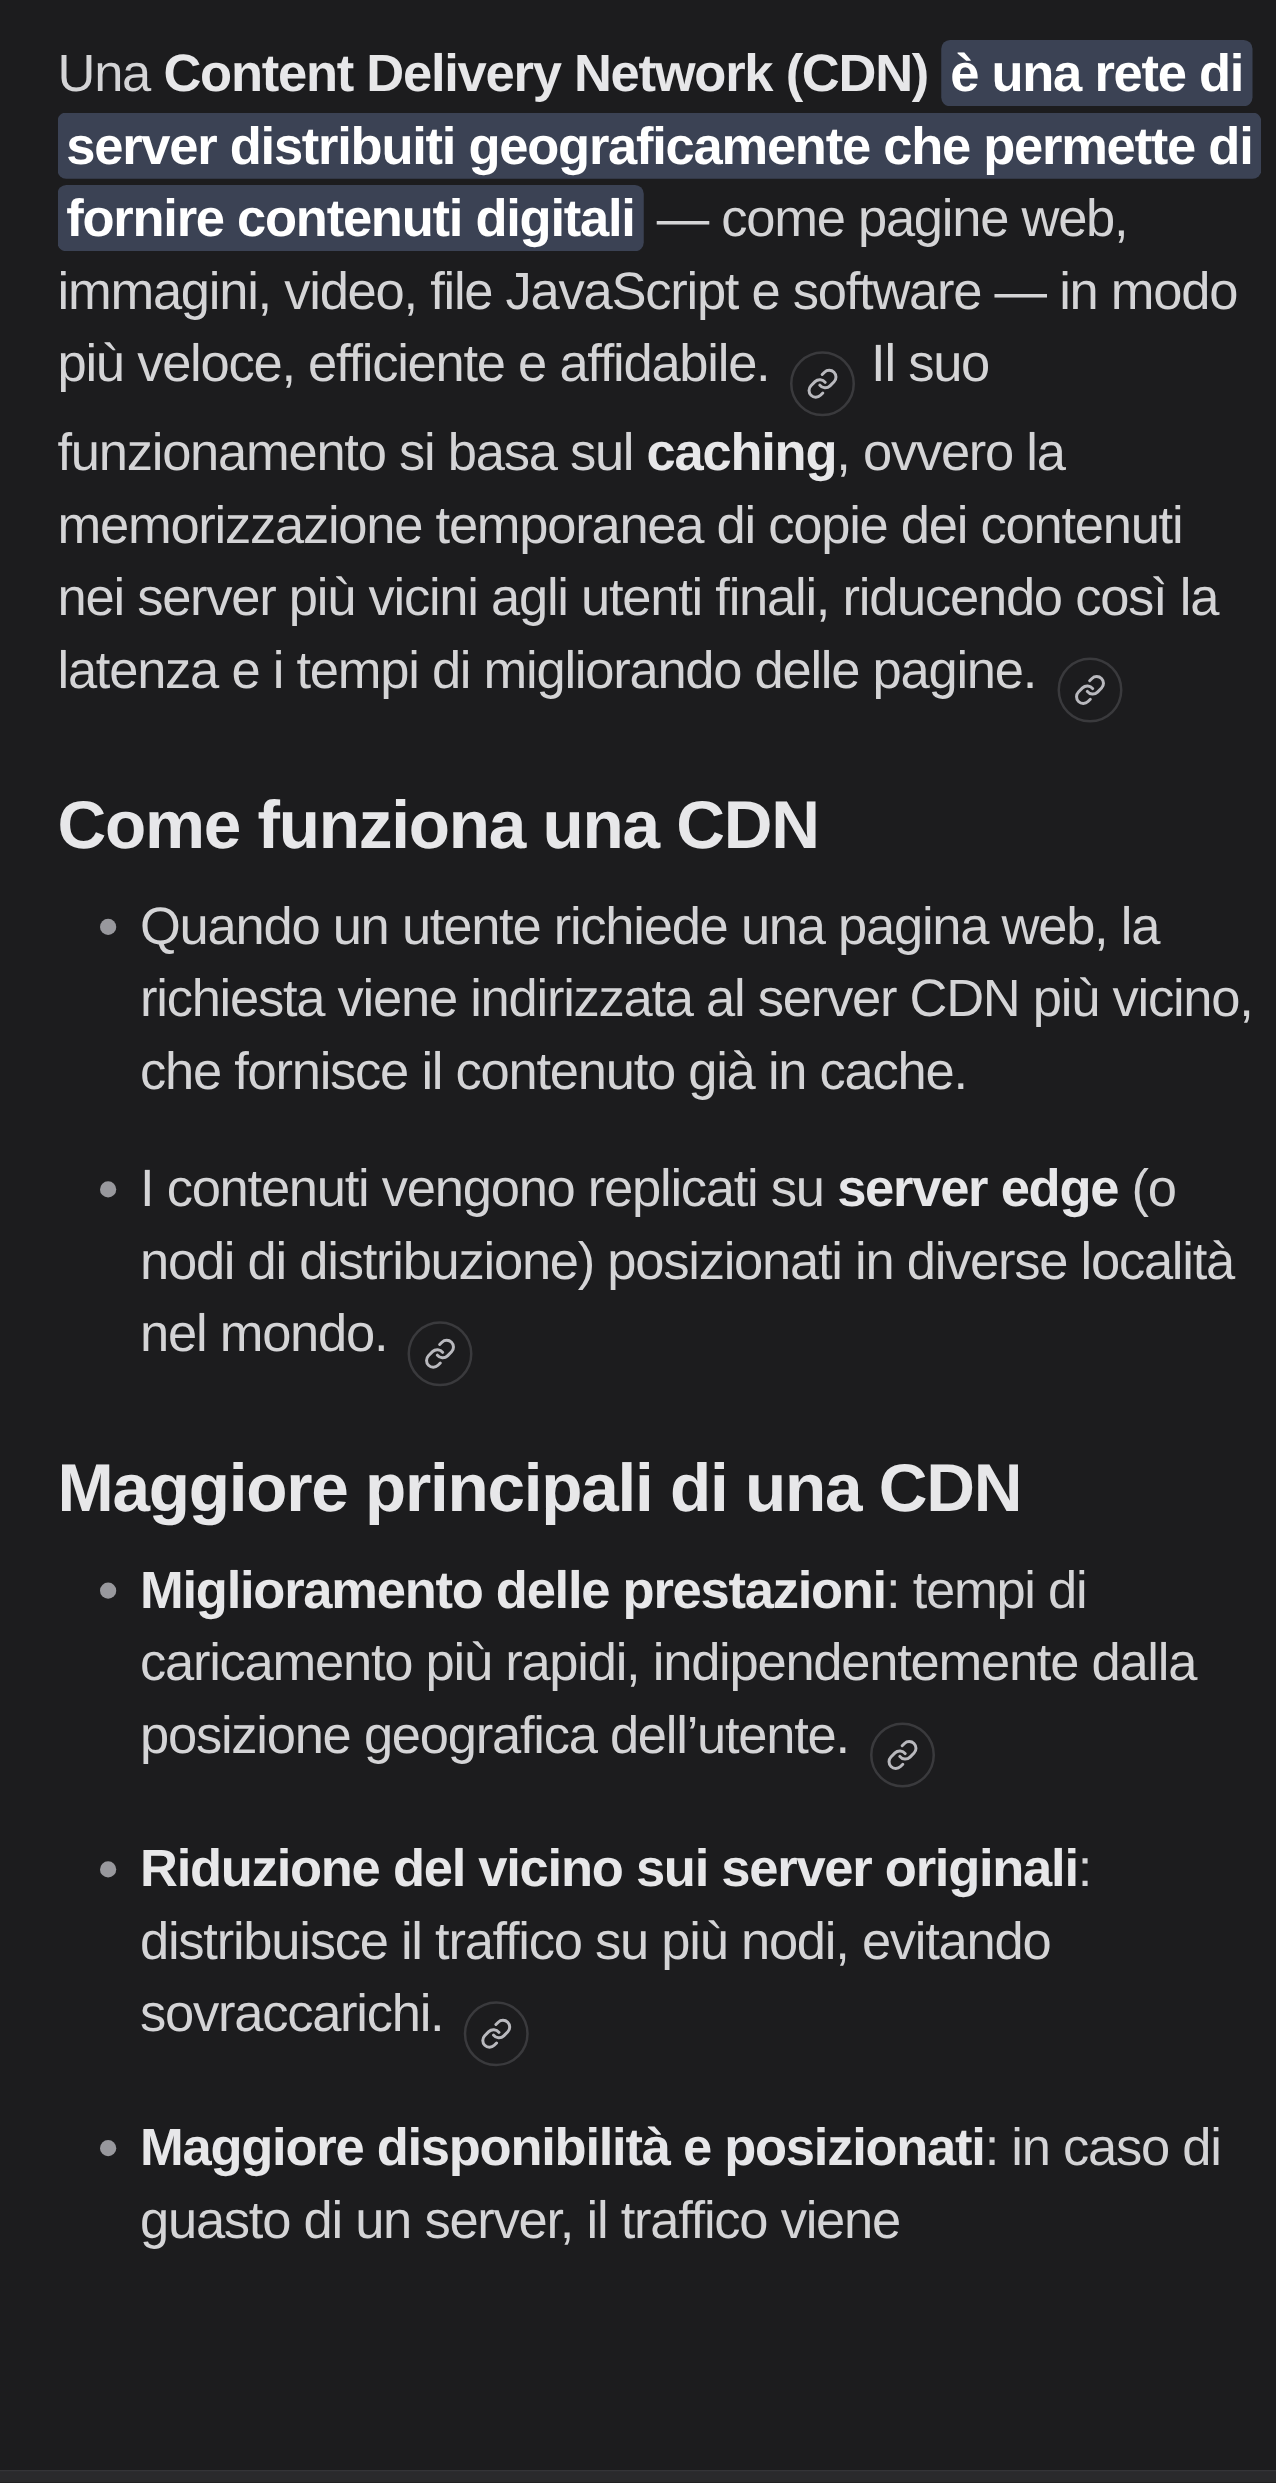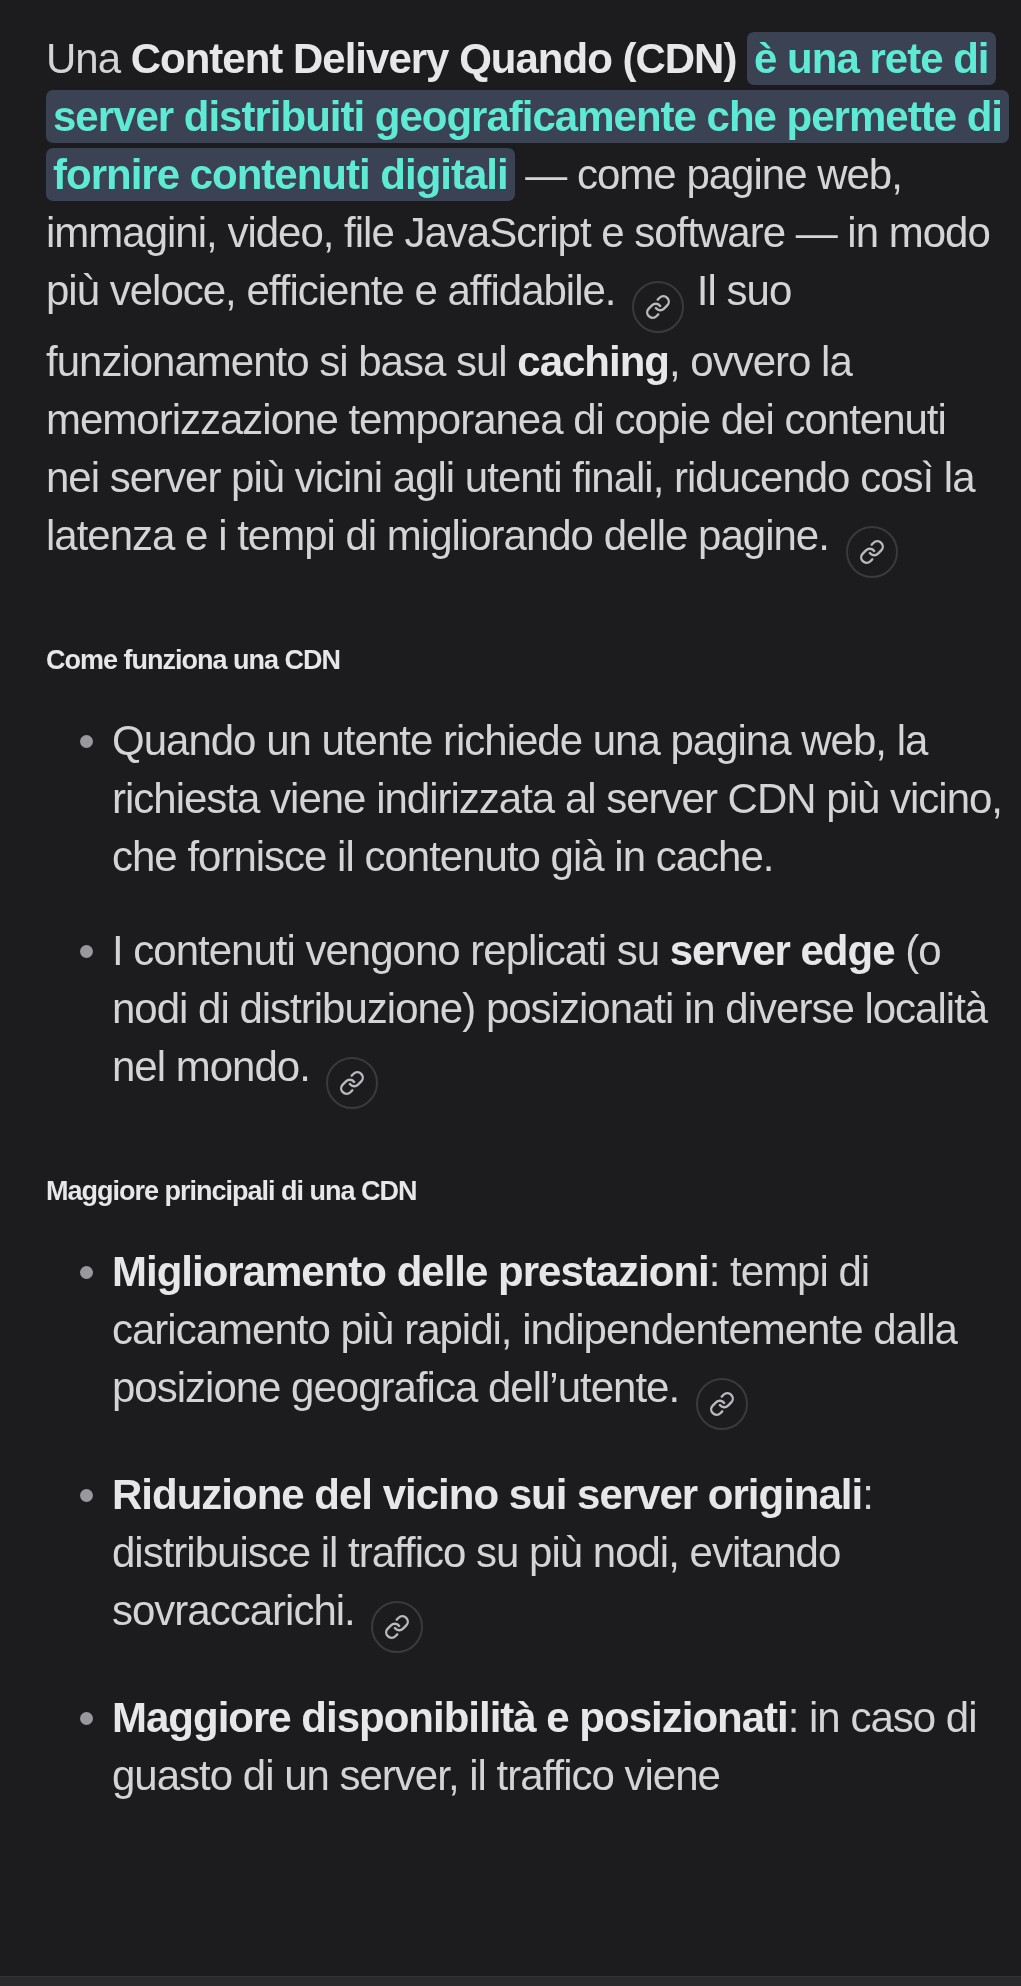--- a/index.html
+++ b/index.html
@@ -15,29 +15,29 @@
   .content {
     padding: 30px 18px 0 46px;
     font-size: 42px;
     line-height: 58px;
     letter-spacing: -1px;
   }
   .intro { margin: 0; }
   b, strong, .bold { font-weight: 700; color: #e7e7e9; }
   .hl {
     background: #3b4254;
-    color: #5eead4;
+    color: #ffffff;
     font-weight: 700;
     border-radius: 7px;
     padding: 3px 7px;
     -webkit-box-decoration-break: clone;
     box-decoration-break: clone;
   }
   h2.section-heading {
-    font-size: 27px;
+    font-size: 54px;
     line-height: 56px;
     font-weight: 700;
     color: #e7e7e9;
     letter-spacing: -1px;
     margin: 54px 0 24px 0;
   }
   ul.bullets { list-style: none; margin: 0; padding: 0; }
   ul.bullets li {
     position: relative;
     padding-left: 66px;
@@ -75,21 +75,21 @@
     height: 9px;
     background: #2a2a2c;
     border-top: 1px solid #353538;
   }
 </style>
 </head>
 <body>
 
 <div class="content">
 
-  <p class="intro"><span>Una </span><strong>Content Delivery Quando (CDN)</strong><span> </span><span class="hl">è una rete di server distribuiti geograficamente che permette di fornire contenuti digitali</span><span> — come pagine web, immagini, video, file JavaScript e software — in modo più veloce, efficiente e affidabile. </span><span class="cite">
+  <p class="intro"><span>Una </span><strong>Content Delivery Network (CDN)</strong><span> </span><span class="hl">è una rete di server distribuiti geograficamente che permette di fornire contenuti digitali</span><span> — come pagine web, immagini, video, file JavaScript e software — in modo più veloce, efficiente e affidabile. </span><span class="cite">
         <svg width="26" height="26" viewBox="0 0 24 24" fill="none" stroke="#b9b9be" stroke-width="2.2" stroke-linecap="round" stroke-linejoin="round">
           <path d="M10 13a5 5 0 0 0 7.54.54l3-3a5 5 0 0 0-7.07-7.07l-1.72 1.71"></path>
           <path d="M14 11a5 5 0 0 0-7.54-.54l-3 3a5 5 0 0 0 7.07 7.07l1.71-1.71"></path>
         </svg>
       </span><span> Il suo funzionamento si basa sul </span><strong>caching</strong><span>, ovvero la memorizzazione temporanea di copie dei contenuti nei server più vicini agli utenti finali, riducendo così la latenza e i tempi di migliorando delle pagine. </span><span class="cite">
         <svg width="26" height="26" viewBox="0 0 24 24" fill="none" stroke="#b9b9be" stroke-width="2.2" stroke-linecap="round" stroke-linejoin="round">
           <path d="M10 13a5 5 0 0 0 7.54.54l3-3a5 5 0 0 0-7.07-7.07l-1.72 1.71"></path>
           <path d="M14 11a5 5 0 0 0-7.54-.54l-3 3a5 5 0 0 0 7.07 7.07l1.71-1.71"></path>
         </svg>
       </span></p>

